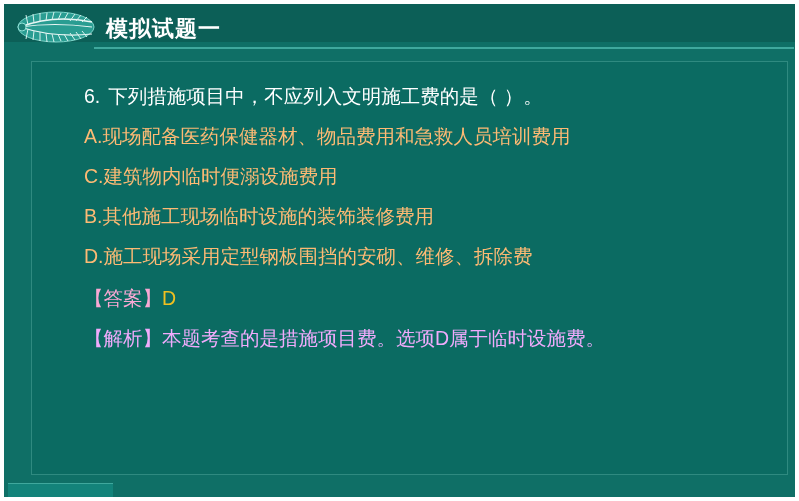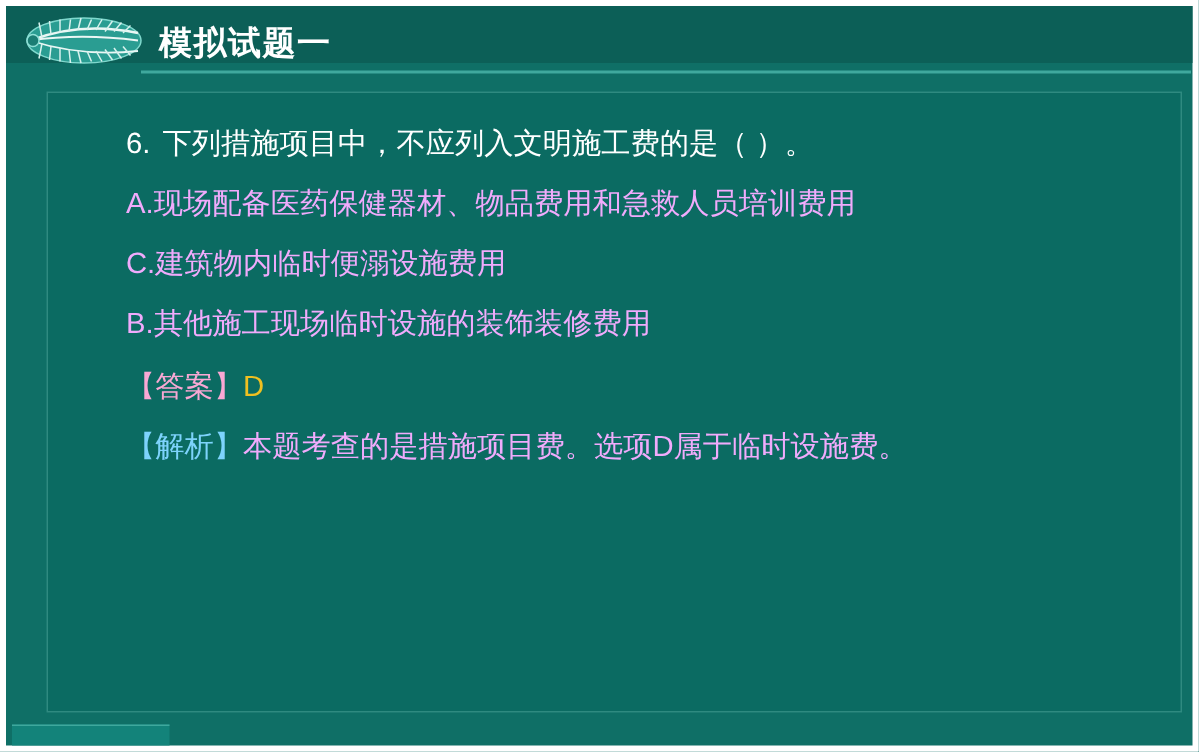--- a/index.html
+++ b/index.html
@@ -87,21 +87,21 @@
     font-size: 19.5px;
     color: #ffffff;
     line-height: 40px;
     white-space: nowrap;
   }
   .q-stem {
     margin-left: 8px;
   }
   .opt {
     font-size: 19.5px;
-    color: #f0abfc;
+    color: #fdba74;
     line-height: 40px;
     white-space: nowrap;
   }
   .answer-line {
     font-size: 19.5px;
     line-height: 40px;
     white-space: nowrap;
     margin-top: 2px;
   }
   .tag-answer {
@@ -109,21 +109,21 @@
   }
   .answer-val {
     color: #f0c020;
   }
   .analysis-line {
     font-size: 19.5px;
     line-height: 40px;
     white-space: nowrap;
   }
   .tag-analysis {
-    color: #7dd3fc;
+    color: #f0abfc;
   }
   .analysis-text {
     color: #f0abfc;
   }
   
   .bottom-tab {
     position: absolute;
     left: 4px;
     bottom: 0px;
     width: 105px;
@@ -179,20 +179,21 @@
     <div class="content-panel">
       <div class="question-area">
 
         <div class="q-line">
           <span>6.</span><span class="q-stem">下列措施项目中，不应列入文明施工费的是（  ）。</span>
         </div>
 
         <div class="opt">A.现场配备医药保健器材、物品费用和急救人员培训费用</div>
         <div class="opt">C.建筑物内临时便溺设施费用</div>
         <div class="opt">B.其他施工现场临时设施的装饰装修费用</div>
+        <div class="opt">D.施工现场采用定型钢板围挡的安砌、维修、拆除费</div>
 
         <div class="answer-line">
           <span class="tag-answer">【答案】</span><span class="answer-val">D</span>
         </div>
 
         <div class="analysis-line">
           <span class="tag-analysis">【解析】</span><span class="analysis-text">本题考查的是措施项目费。选项D属于临时设施费。</span>
         </div>
 
       </div>

